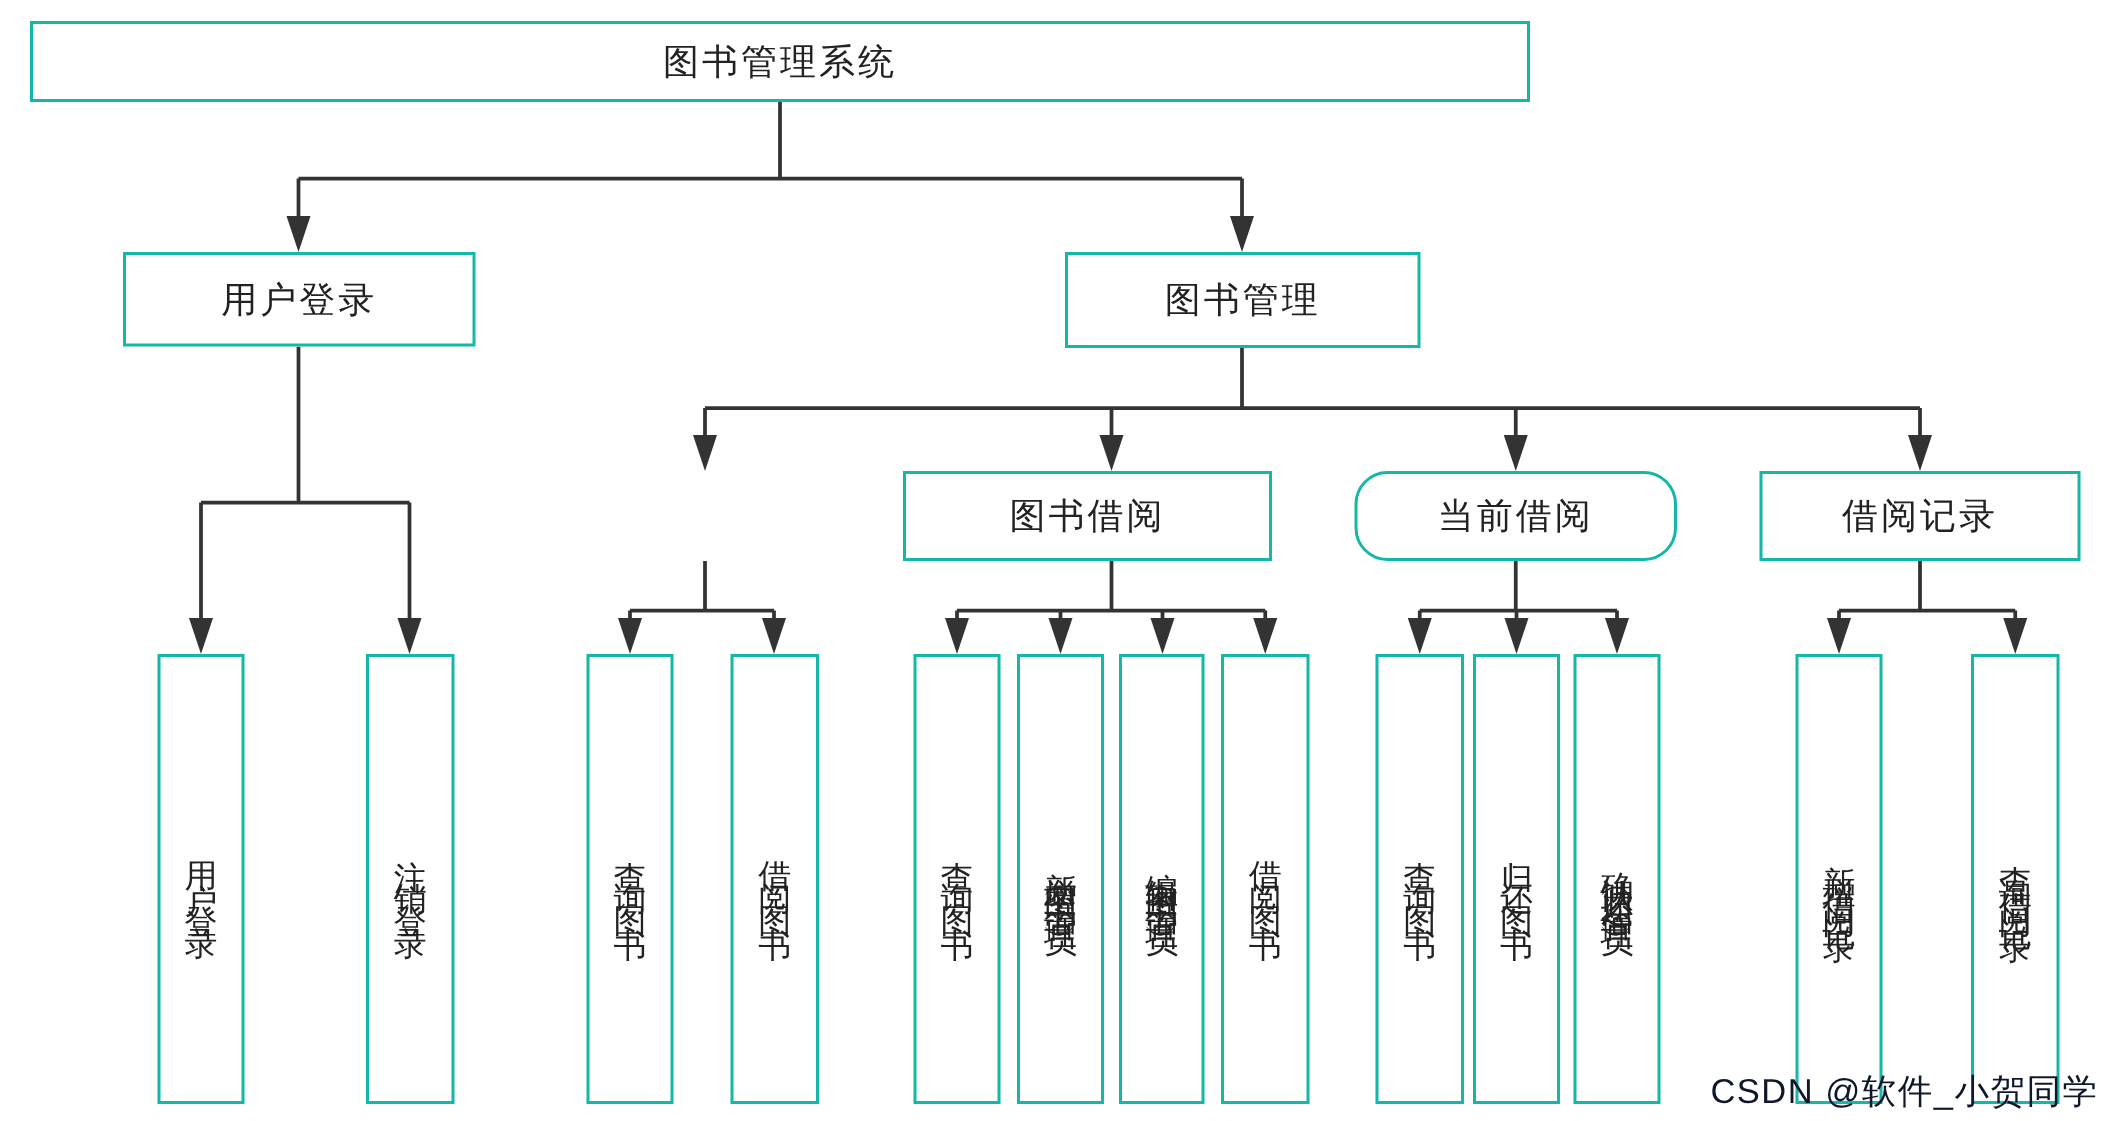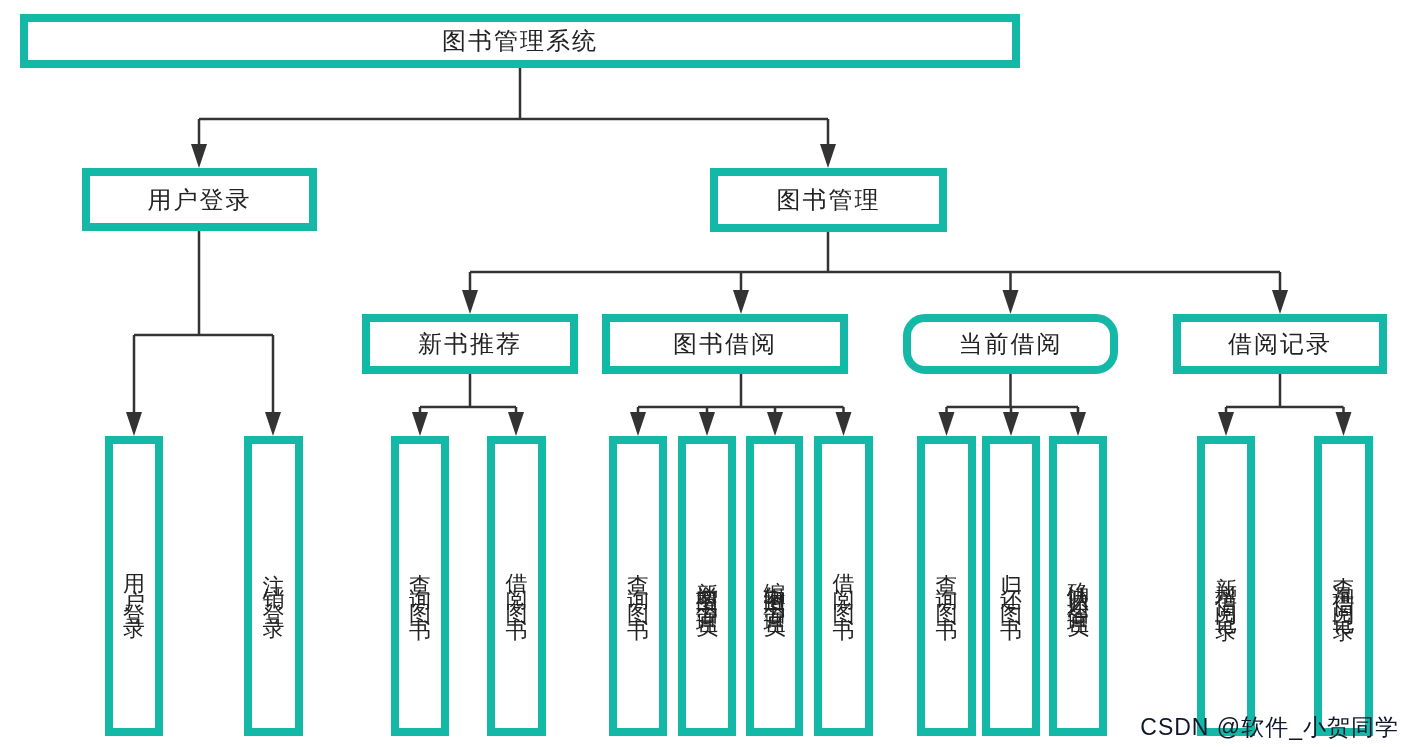--- a/index.html
+++ b/index.html
@@ -15,21 +15,21 @@
   #connectors {
     position: absolute;
     left: 0; top: 0;
     width: 1405px; height: 747px;
     pointer-events: none;
   }
   .node {
     position: absolute;
     box-sizing: border-box;
     background: #ffffff;
-    border: 8px solid #14b8a6;
+    border: 2px solid #14b8a6;
     display: flex;
     align-items: center;
     justify-content: center;
     text-align: center;
   }
   .hlabel {
     font-size: 24px;
     letter-spacing: 2px;
     white-space: nowrap;
   }
@@ -109,23 +109,20 @@
     <span class="hlabel">图书管理系统</span>
   </div>
 
   <div class="node" style="left:82px;top:168px;width:235px;height:63px;">
     <span class="hlabel">用户登录</span>
   </div>
   <div class="node" style="left:710px;top:168px;width:237px;height:64px;align-items:center;">
     <span class="hlabel">图书管理</span>
   </div>
 
-  <div class="node" style="left:362px;top:314px;width:216px;height:60px;">
-    <span class="hlabel">新书推荐</span>
-  </div>
   <div class="node" style="left:602px;top:314px;width:246px;height:60px;">
     <span class="hlabel">图书借阅</span>
   </div>
   <div class="node" style="left:903px;top:314px;width:215px;height:60px;border-radius:22px;">
     <span class="hlabel">当前借阅</span>
   </div>
   <div class="node" style="left:1173px;top:314px;width:214px;height:60px;">
     <span class="hlabel">借阅记录</span>
   </div>
 

